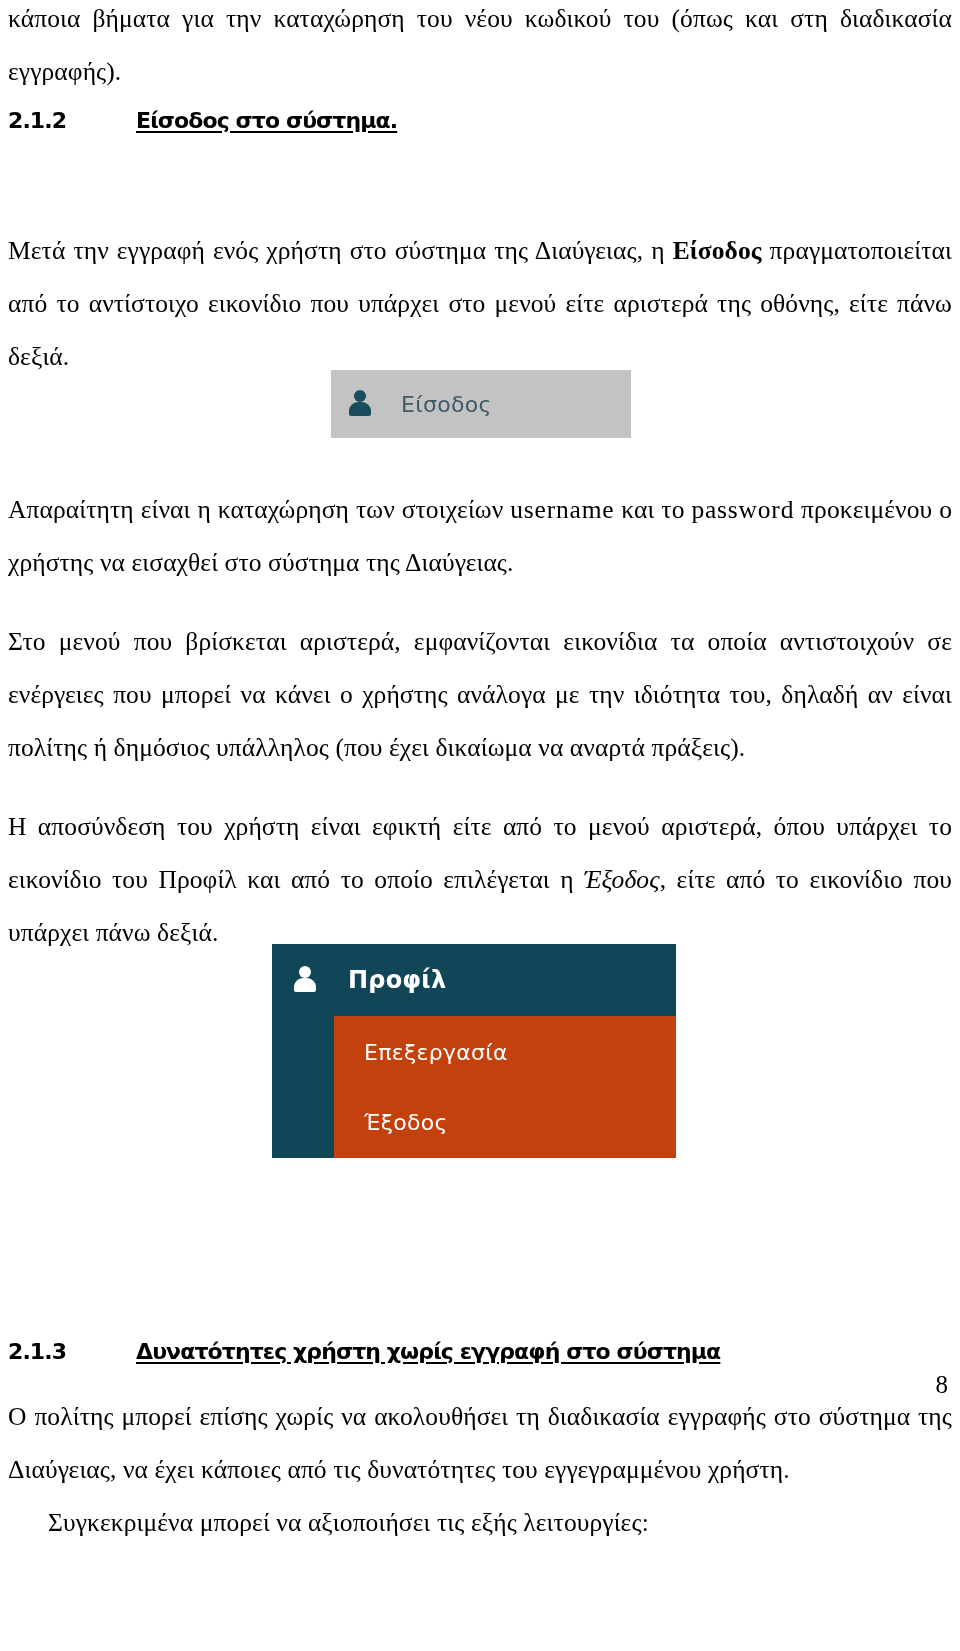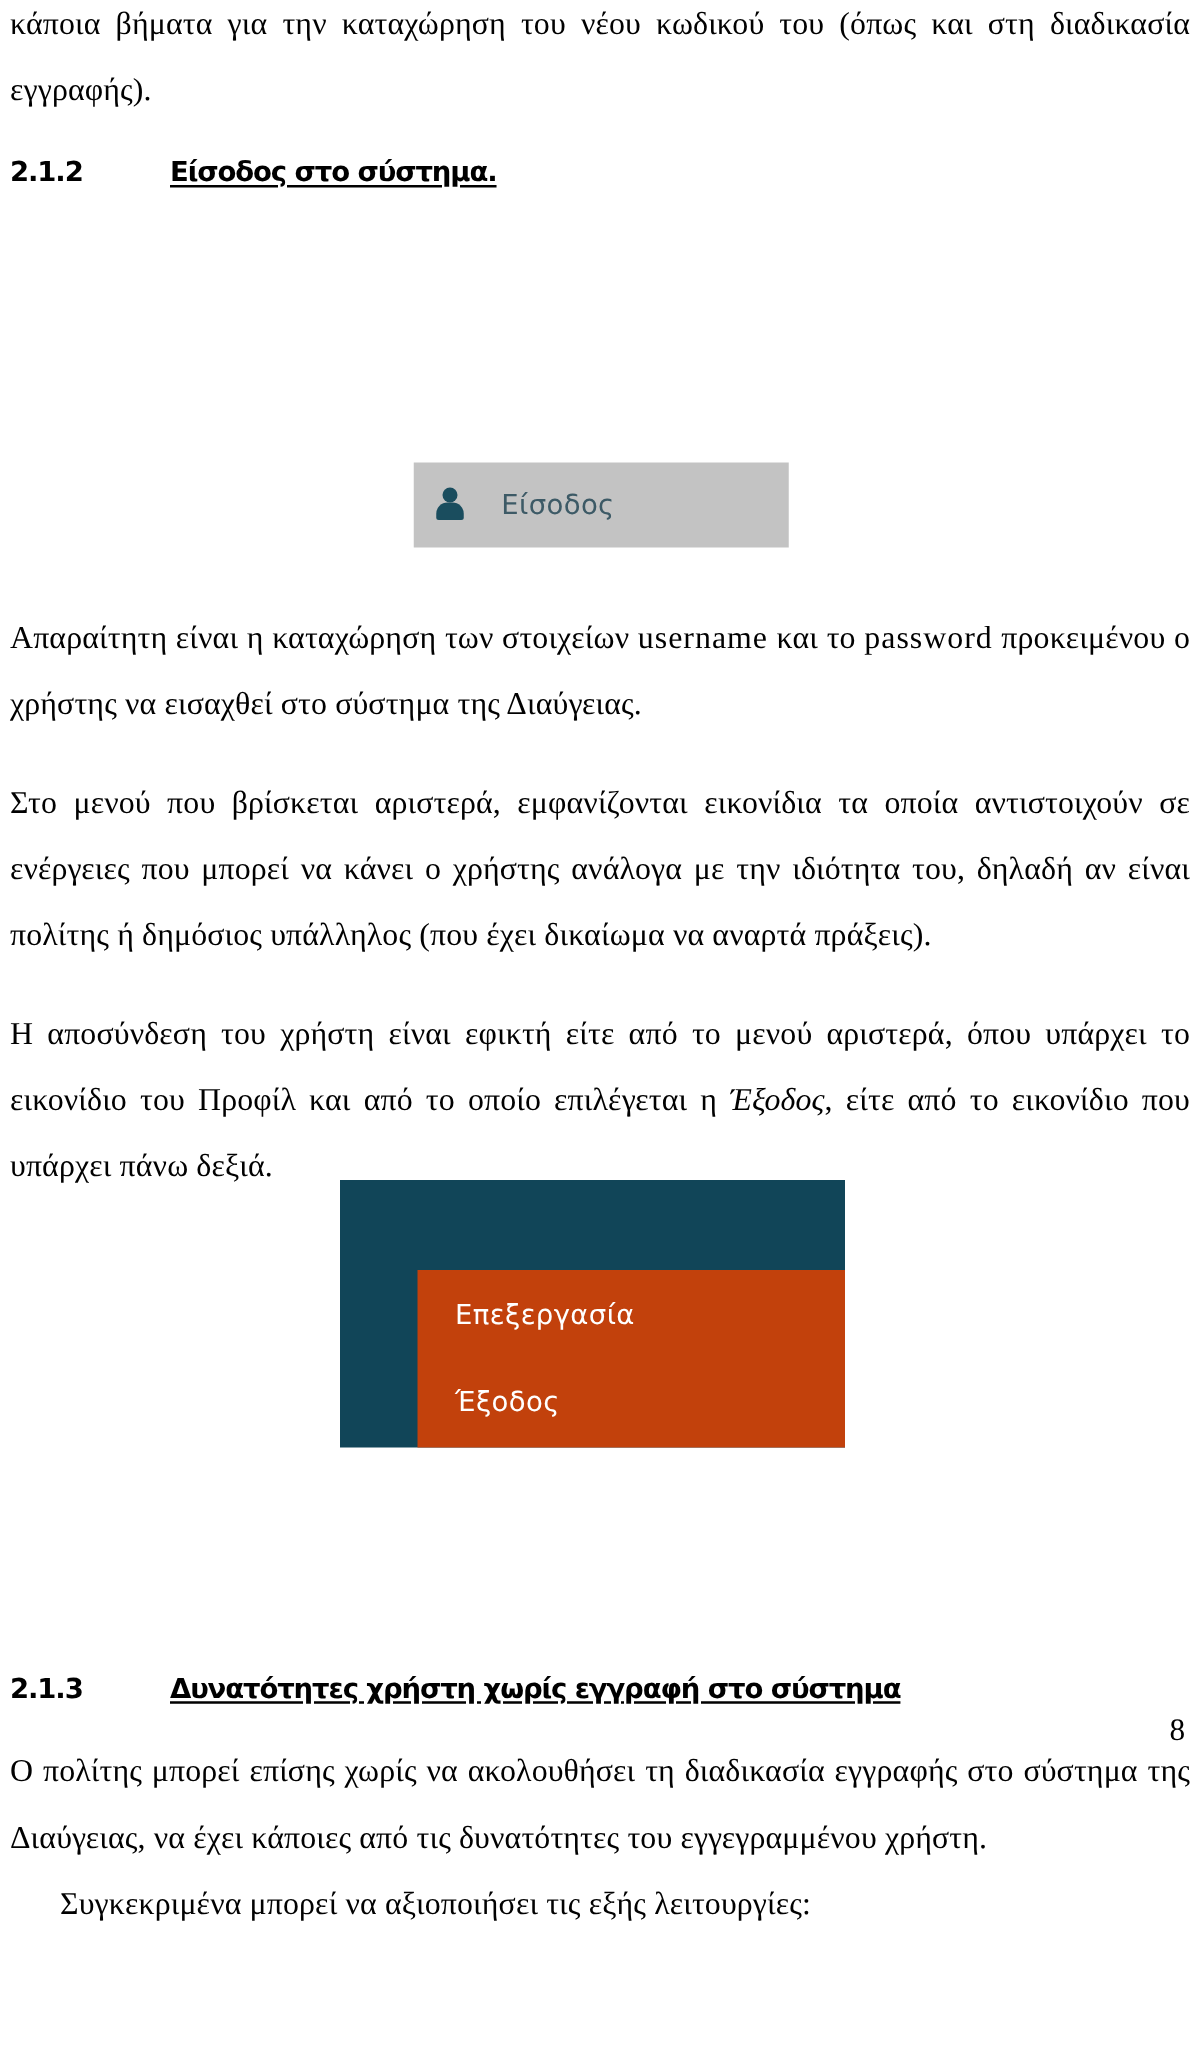--- a/index.html
+++ b/index.html
@@ -185,44 +185,54 @@
   .shot-profile .submenu-item.item-1 { top: 24px; }
   .shot-profile .submenu-item.item-2 { top: 94px; }
 </style>
 </head>
 <body>
 
 <div class="page">
 
   <div class="para" style="left:8px; top:-8px; width:944px;">κάποια βήματα για την καταχώρηση του νέου κωδικού του (όπως και στη διαδικασία εγγραφής).</div>
 
-  <div class="heading" style="left:8px; top:126px;">
+  <div class="heading" style="left:8px; top:108px;">
     <span class="num">2.1.2</span><span class="title">Είσοδος στο σύστημα.</span>
   </div>
 
+  <div class="para" style="left:8px; top:224px; width:944px;">
+    <span>Μετά την εγγραφή ενός χρήστη στο σύστημα της Διαύγειας, η </span><b>Είσοδος</b><span> πραγματοποιείται από το αντίστοιχο εικονίδιο που υπάρχει στο μενού είτε αριστερά της οθόνης, είτε πάνω δεξιά.</span>
+  </div>
 
   <div class="shot-login">
     <span class="user-icon">
       <span class="head"></span>
       <span class="body"></span>
     </span>
     <span class="label">Είσοδος</span>
   </div>
 
   <div class="para" style="left:8px; top:483px; width:944px;">
     <span>Απαραίτητη είναι η καταχώρηση των στοιχείων </span><span class="mono-ish">username</span><span> και το </span><span class="mono-ish">password</span><span> προκειμένου ο χρήστης να εισαχθεί στο σύστημα της Διαύγειας.</span>
   </div>
 
   <div class="para" style="left:8px; top:615px; width:944px;">Στο μενού που βρίσκεται αριστερά, εμφανίζονται εικονίδια τα οποία αντιστοιχούν σε ενέργειες που μπορεί να κάνει ο χρήστης ανάλογα με την ιδιότητα του, δηλαδή αν είναι πολίτης ή δημόσιος υπάλληλος (που έχει δικαίωμα να αναρτά πράξεις).</div>
 
   <div class="para" style="left:8px; top:800px; width:944px;font-family:Liberation Serif, serif;">
     <span>Η αποσύνδεση του χρήστη είναι εφικτή είτε από το μενού αριστερά, όπου υπάρχει το εικονίδιο του Προφίλ και από το οποίο επιλέγεται η </span><i>Έξοδος</i><span>, είτε από το εικονίδιο που υπάρχει πάνω δεξιά.</span>
   </div>
 
   <div class="shot-profile">
+    <div class="profile-row">
+      <span class="user-icon-w">
+        <span class="head"></span>
+        <span class="body"></span>
+      </span>
+      <span class="profile-label">Προφίλ</span>
+    </div>
     <div class="submenu">
       <div class="submenu-item item-1">Επεξεργασία</div>
       <div class="submenu-item item-2">Έξοδος</div>
     </div>
   </div>
 
   <div class="heading" style="left:8px; top:1339px;">
     <span class="num">2.1.3</span><span class="title">Δυνατότητες χρήστη χωρίς εγγραφή στο σύστημα</span>
   </div>
 

